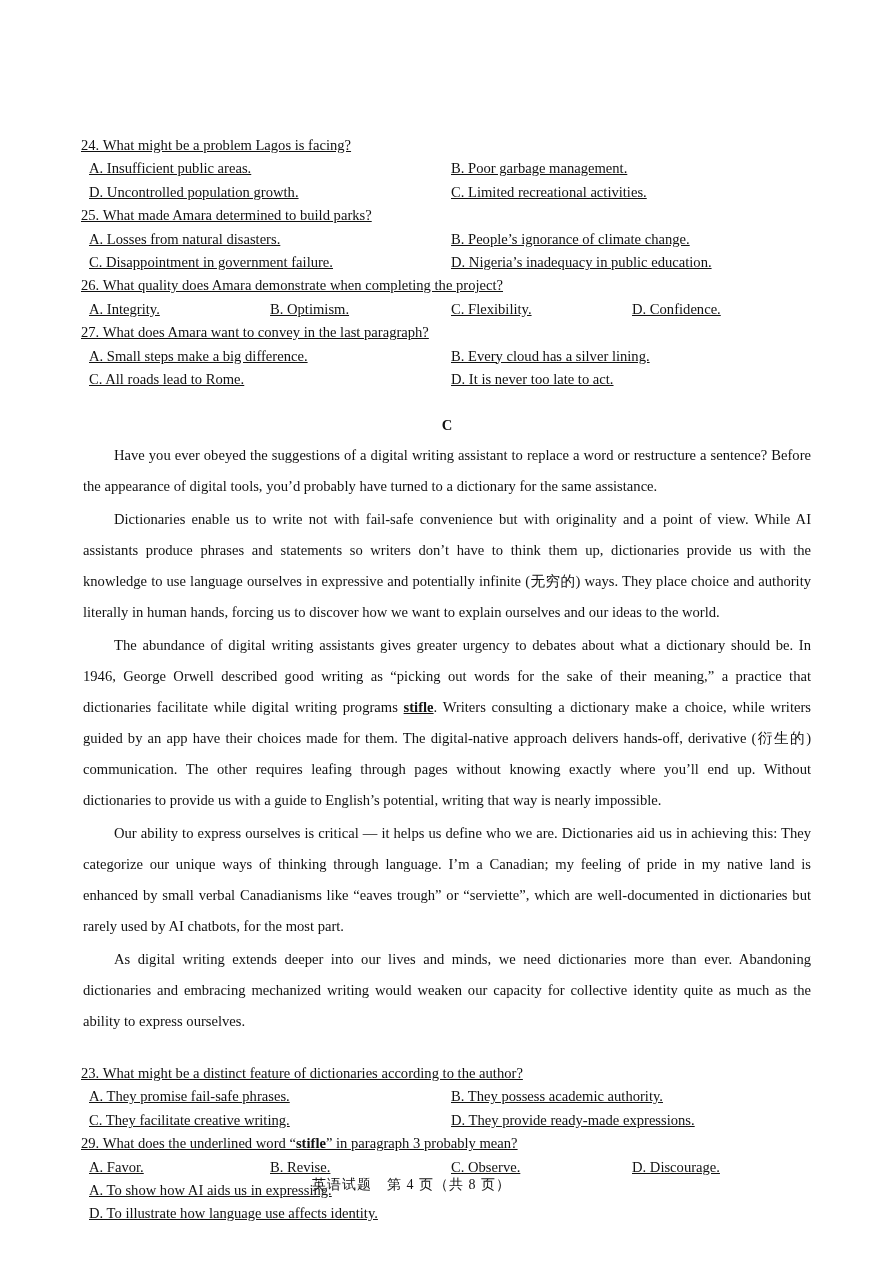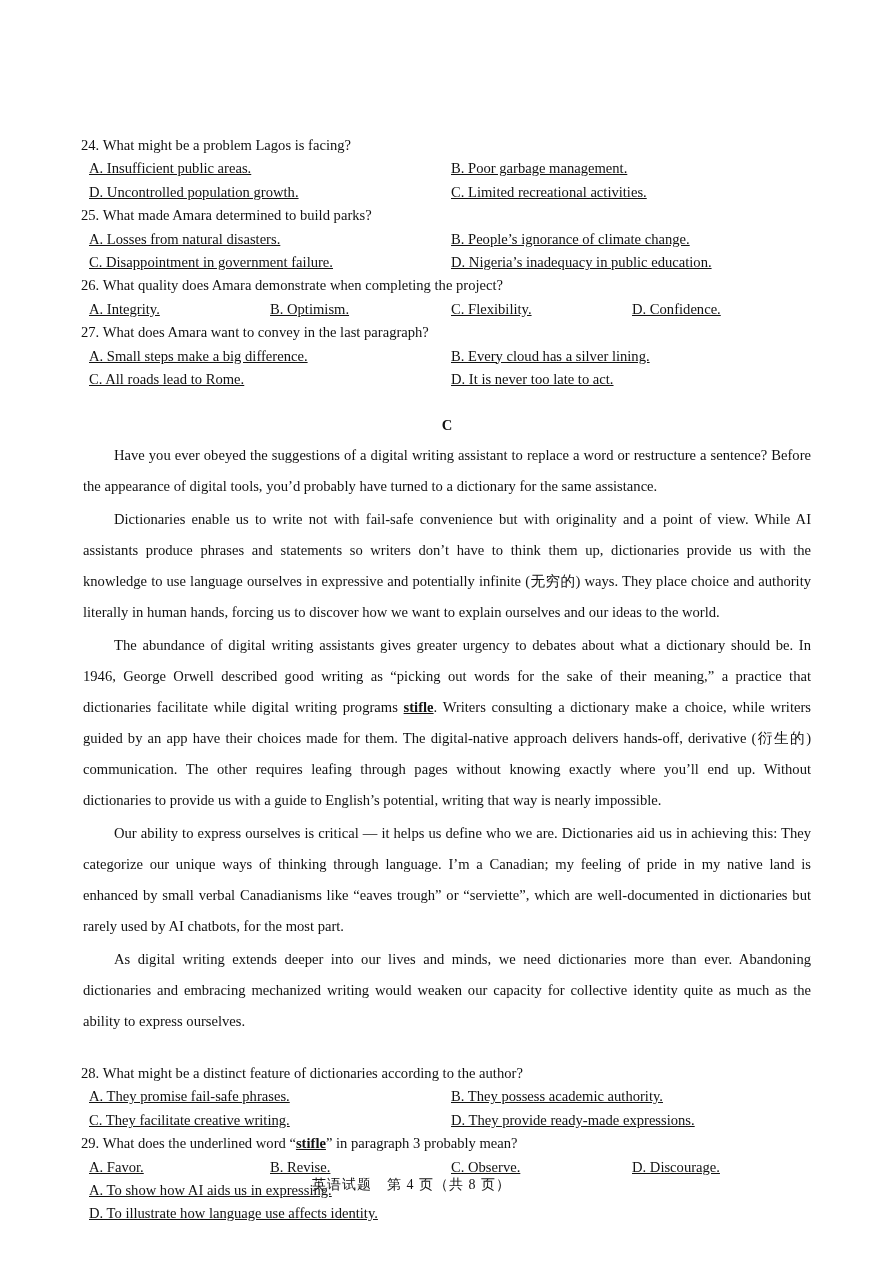--- a/index.html
+++ b/index.html
@@ -2,21 +2,21 @@
 <html><head>
 <meta charset="utf-8">
 <style>
   html, body { margin: 0; padding: 0; background: #ffffff; }
   body {
     width: 892px; height: 1262px; position: relative; overflow: hidden;
     font-family: "Liberation Serif", "DejaVu Serif", serif;
     color: #111111; font-size: 14.6px;
   }
   .page { position: absolute; left: 81px; top: 134px; width: 732px; }
-  .q { height: 23.4px; line-height: 23.4px; white-space: nowrap; }
+  .q { height: 23.4px; line-height: 23.4px; white-space: nowrap; text-decoration: underline; }
   .opts { display: flex; height: 23.4px; line-height: 23.4px; white-space: nowrap; padding-left: 8px; }
   .opts.two .opt { width: 370px; }
   .opts.four .opt { width: 185px; }
   .opt { box-sizing: border-box; text-decoration: underline; }
   .section { text-align: center; font-weight: bold; height: 23.4px; line-height: 23.4px; margin-top: 23px; }
   .para { text-indent: 31px; text-align: justify; line-height: 31px; margin: 2px; }
   .gap { height: 23.4px; }
   .ul { font-weight: bold; text-decoration: underline; }
   .footer { position: absolute; left: 0; width: 823px; top: 1176px; text-align: center; font-size: 14px; letter-spacing: 1px; }
 </style>
@@ -66,21 +66,21 @@
   <div class="section">C</div>
 
   <p class="para">Have you ever obeyed the suggestions of a digital writing assistant to replace a word or restructure a sentence? Before the appearance of digital tools, you’d probably have turned to a dictionary for the same assistance.</p>
   <p class="para">Dictionaries enable us to write not with fail-safe convenience but with originality and a point of view. While AI assistants produce phrases and statements so writers don’t have to think them up, dictionaries provide us with the knowledge to use language ourselves in expressive and potentially infinite (无穷的) ways. They place choice and authority literally in human hands, forcing us to discover how we want to explain ourselves and our ideas to the world.</p>
   <p class="para"><span>The abundance of digital writing assistants gives greater urgency to debates about what a dictionary should be. In 1946, George Orwell described good writing as “picking out words for the sake of their meaning,” a practice that dictionaries facilitate while digital writing programs </span><span class="ul">stifle</span><span>. Writers consulting a dictionary make a choice, while writers guided by an app have their choices made for them. The digital-native approach delivers hands-off, derivative (衍生的) communication. The other requires leafing through pages without knowing exactly where you’ll end up. Without dictionaries to provide us with a guide to English’s potential, writing that way is nearly impossible.</span></p>
   <p class="para">Our ability to express ourselves is critical — it helps us define who we are. Dictionaries aid us in achieving this: They categorize our unique ways of thinking through language. I’m a Canadian; my feeling of pride in my native land is enhanced by small verbal Canadianisms like “eaves trough” or “serviette”, which are well-documented in dictionaries but rarely used by AI chatbots, for the most part.</p>
   <p class="para">As digital writing extends deeper into our lives and minds, we need dictionaries more than ever. Abandoning dictionaries and embracing mechanized writing would weaken our capacity for collective identity quite as much as the ability to express ourselves.</p>
 
   <div class="gap"></div>
 
-  <div class="q">28. What might be a distinct feature of dictionaries according to the author?</div>
+  <div class="q">23. What might be a distinct feature of dictionaries according to the author?</div>
   <div class="opts two">
     <div class="opt">A. They promise fail-safe phrases.</div>
     <div class="opt">B. They possess academic authority.</div>
   </div>
   <div class="opts two">
     <div class="opt">C. They facilitate creative writing.</div>
     <div class="opt">D. They provide ready-made expressions.</div>
   </div>
 
   <div class="q"><span>29. What does the underlined word “</span><span class="ul">stifle</span><span>” in paragraph 3 probably mean?</span></div>

